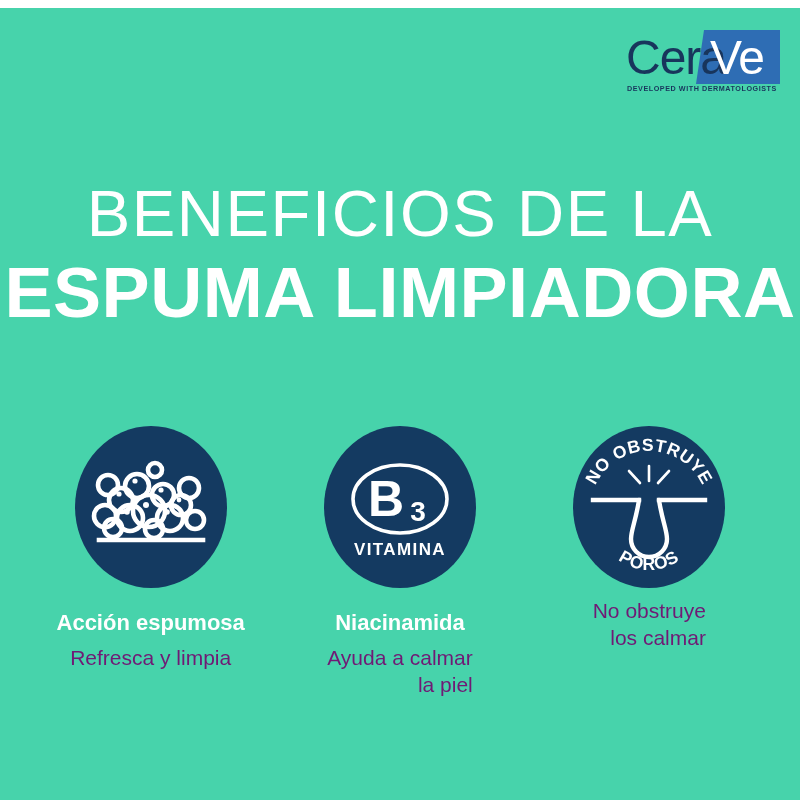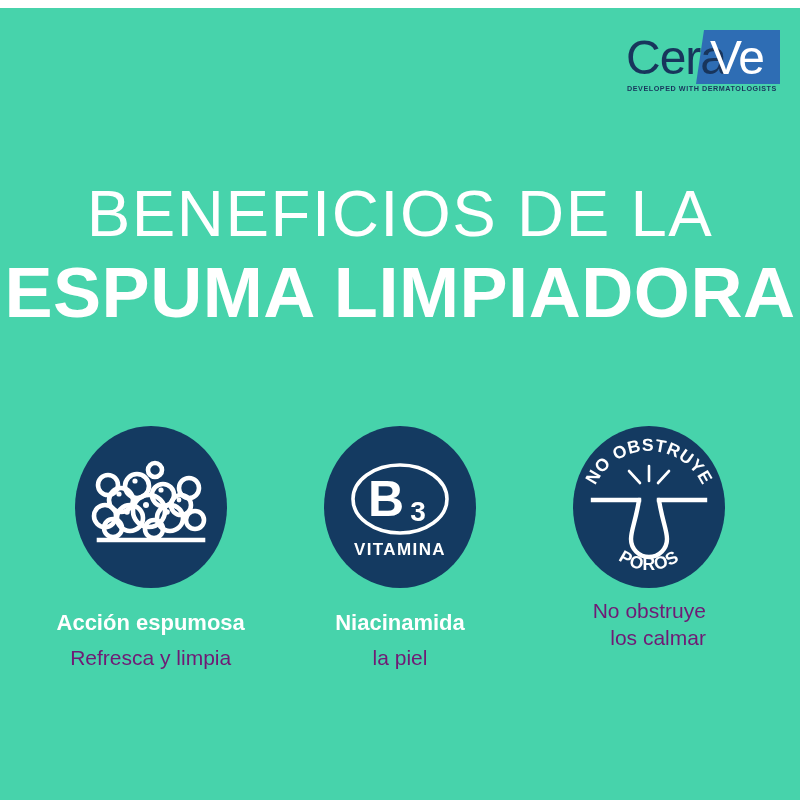--- a/index.html
+++ b/index.html
@@ -168,20 +168,21 @@
       <div class="badge">
         <svg width="152" height="162" viewBox="0 0 152 162" xmlns="http://www.w3.org/2000/svg">
           <ellipse cx="76" cy="73" rx="47" ry="34" fill="none" stroke="#FFFFFF" stroke-width="3.6"></ellipse>
           <text x="62" y="90" text-anchor="middle" font-family="'Liberation Sans', sans-serif" font-size="50" font-weight="700" fill="#FFFFFF">B</text>
           <text x="94" y="95" text-anchor="middle" font-family="'Liberation Sans', sans-serif" font-size="28" font-weight="700" fill="#FFFFFF">3</text>
           <text x="76" y="129" text-anchor="middle" font-family="'Liberation Sans', sans-serif" font-size="17" font-weight="700" fill="#FFFFFF" letter-spacing="1.4">VITAMINA</text>
         </svg>
       </div>
       <div class="b-title">Niacinamida</div>
       <div class="b-desc">
+        <span class="l1">Ayuda a calmar</span>
         <span class="l2">la piel</span>
       </div>
     </div>
 
     <div class="benefit">
       <div class="badge">
         <svg width="152" height="162" viewBox="0 0 152 162" xmlns="http://www.w3.org/2000/svg">
           <defs>
             <path id="arcTop" d="M 17,84 A 59,59 0 0 1 135,84"></path>
             <path id="arcBot" d="M 24,92 A 52,52 0 0 0 128,92"></path>

